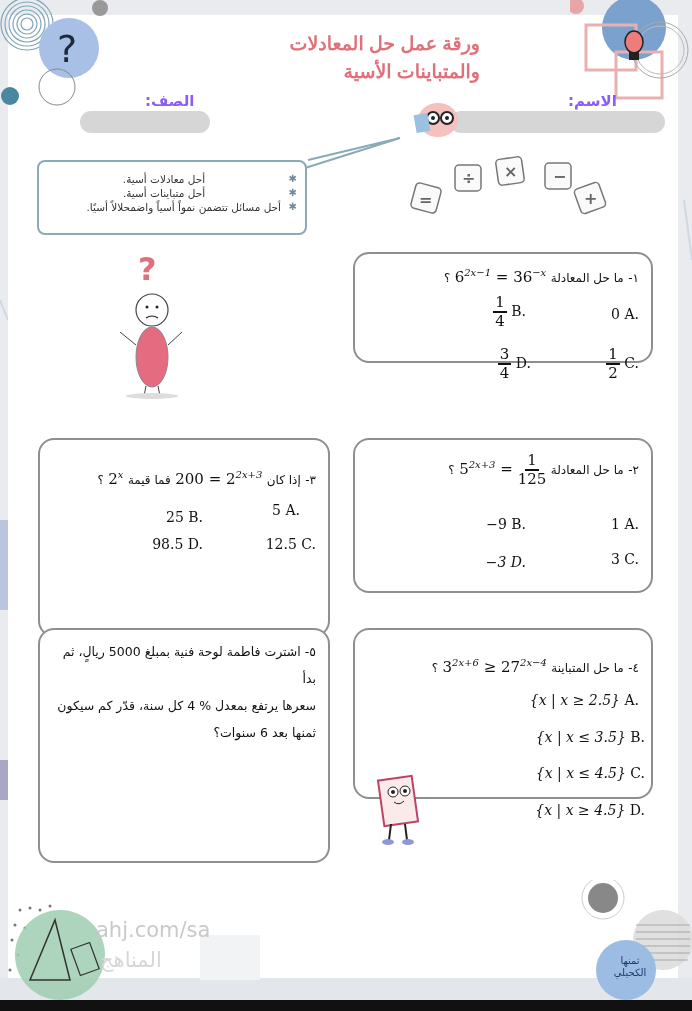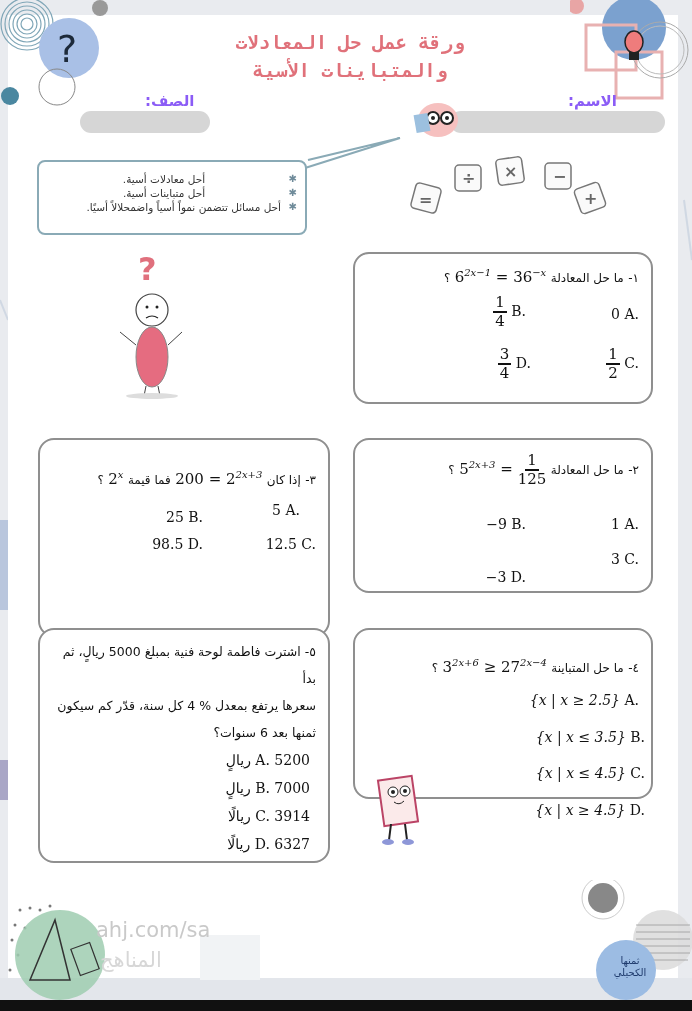--- a/index.html
+++ b/index.html
@@ -12,22 +12,22 @@
   }
   .bg-deco { position: absolute; inset: 0; overflow: hidden; }
   .page {
     position: absolute; left: 8px; top: 15px; width: 670px; height: 985px;
     background: #ffffff;
   }
   .bottom-band { position:absolute; left:0; top:1000px; width:692px; height:11px; background:#111; }
 
   .title {
     position: absolute; left: 220px; top: 30px; width: 260px;
-    text-align: center; direction: rtl;
-    font-family: Liberation Mono, monospace; font-weight: bold;
+    text-align: right; direction: rtl;
+    font-family: Liberation Sans, sans-serif; font-weight: bold;
     color: #e0717a; font-size: 19px; line-height: 28px;
   }
   .lbl {
     position: absolute; direction: rtl; font-family: "DejaVu Sans", sans-serif;
     font-weight: bold; color: #8b5cf6; font-size: 15px; margin-left: 23px;
   }
   .field {
     position: absolute; background: #d6d6d6; border-radius: 12px; height: 22px;
   }
   .bubble {
@@ -158,21 +158,21 @@
     <circle cx="47" cy="57" r="1.5" fill="#222"></circle>
   <path d="M36 68 Q42 64 48 68" fill="none" stroke="#222" stroke-width="1.2"></path>
   <ellipse cx="42" cy="107" rx="16" ry="30" fill="#e56c80" stroke="#888" stroke-width="1"></ellipse>
   <line x1="26" y1="95" x2="10" y2="82" stroke="#444"></line>
     <line x1="58" y1="95" x2="72" y2="82" stroke="#444"></line>
   <line x1="36" y1="136" x2="34" y2="146" stroke="#444"></line>
     <line x1="48" y1="136" x2="50" y2="146" stroke="#444"></line>
   <ellipse cx="42" cy="146" rx="26" ry="3" fill="#ddd"></ellipse>
 </svg>
 
-<div class="qbox" style="left:353px;top:252px;width:300px;height:152px;padding-left:28px;">
+<div class="qbox" style="left:353px;top:252px;width:300px;height:111px;padding-left:28px;">
   <div class="q-text">
     <span class="ar">١-</span>
     <span class="ar">ما حل المعادلة</span>
     <span class="math"><span>6</span><sup>2x−1</sup> <span>=</span> <span>36</span><sup>−x</sup></span>
     <span class="ar">؟</span>
   </div>
   <div class="opt" style="right:12px;top:52px;"><span>0</span> <span>A.</span></div>
   <div class="opt" style="right:125px;top:40px;"><span class="frac">
         <span class="num">1</span>
         <span>4</span>
@@ -193,21 +193,21 @@
     <span class="ar">ما حل المعادلة</span>
     <span class="math"><span>5</span><sup>2x+3</sup> <span>=</span> <span class="frac">
           <span class="num">1</span>
           <span>125</span>
         </span></span>
     <span class="ar">؟</span>
   </div>
   <div class="opt" style="right:12px;top:76px;"><span>1</span> <span>A.</span></div>
   <div class="opt" style="right:125px;top:76px;"><span>−9</span> <span>B.</span></div>
   <div class="opt" style="right:12px;top:111px;"><span>3</span> <span>C.</span></div>
-  <div class="opt" style="right:125px;top:129px;"><span>−3</span> <span>D.</span></div>
+  <div class="opt" style="right:125px;top:114px;font-style:italic;"><span>−3</span> <span>D.</span></div>
 </div>
 
 <div class="qbox" style="left:38px;top:438px;width:292px;height:199px;">
   <div class="q-text" style="margin-top:16px">
     <span class="ar">٣-</span>
     <span class="ar">إذا كان</span>
     <span class="math"><span>200</span> <span>=</span> <span>2</span><sup>2x+3</sup></span>
     <span class="ar">فما قيمة</span>
     <span class="math"><span>2</span><sup>x</sup></span>
     <span class="ar">؟</span>
@@ -242,26 +242,20 @@
       <ellipse cx="41" cy="72" rx="6" ry="3" fill="#8e97d8"></ellipse>
   </svg>
 </div>
 
 <div class="qbox" style="left:38px;top:628px;width:292px;height:235px;">
   <div style="font-family:'DejaVu Sans',sans-serif;font-size:12.5px;line-height:27px;text-align:right;">
     <div><span>٥-</span> <span>اشترت فاطمة لوحة فنية بمبلغ 5000 ريالٍ، ثم بدأ</span></div>
     <div>سعرها يرتفع بمعدل % 4 كل سنة، قدّر كم سيكون</div>
     <div>ثمنها بعد 6 سنوات؟</div>
   </div>
-  <div style="font-size:14px;line-height:28px;direction:rtl;text-align:right;padding-right:6px;">
-    <div><span>A.</span> <span>5200 ريالٍ</span></div>
-    <div><span>B.</span> <span>7000 ريالٍ</span></div>
-    <div><span>C.</span> <span>3914 ريالًا</span></div>
-    <div><span>D.</span> <span>6327 ريالًا</span></div>
-  </div>
 </div>
 
 <svg style="position:absolute;left:0;top:880px" width="692" height="121">
   <rect x="0" y="98" width="692" height="23" fill="#e3e6eb"></rect>
   <g fill="#777">
     <circle cx="20" cy="30" r="1.5"></circle>
       <circle cx="30" cy="28" r="1.5"></circle>
       <circle cx="40" cy="30" r="1.5"></circle>
     <circle cx="15" cy="45" r="1.5"></circle>
       <circle cx="25" cy="48" r="1.5"></circle>

